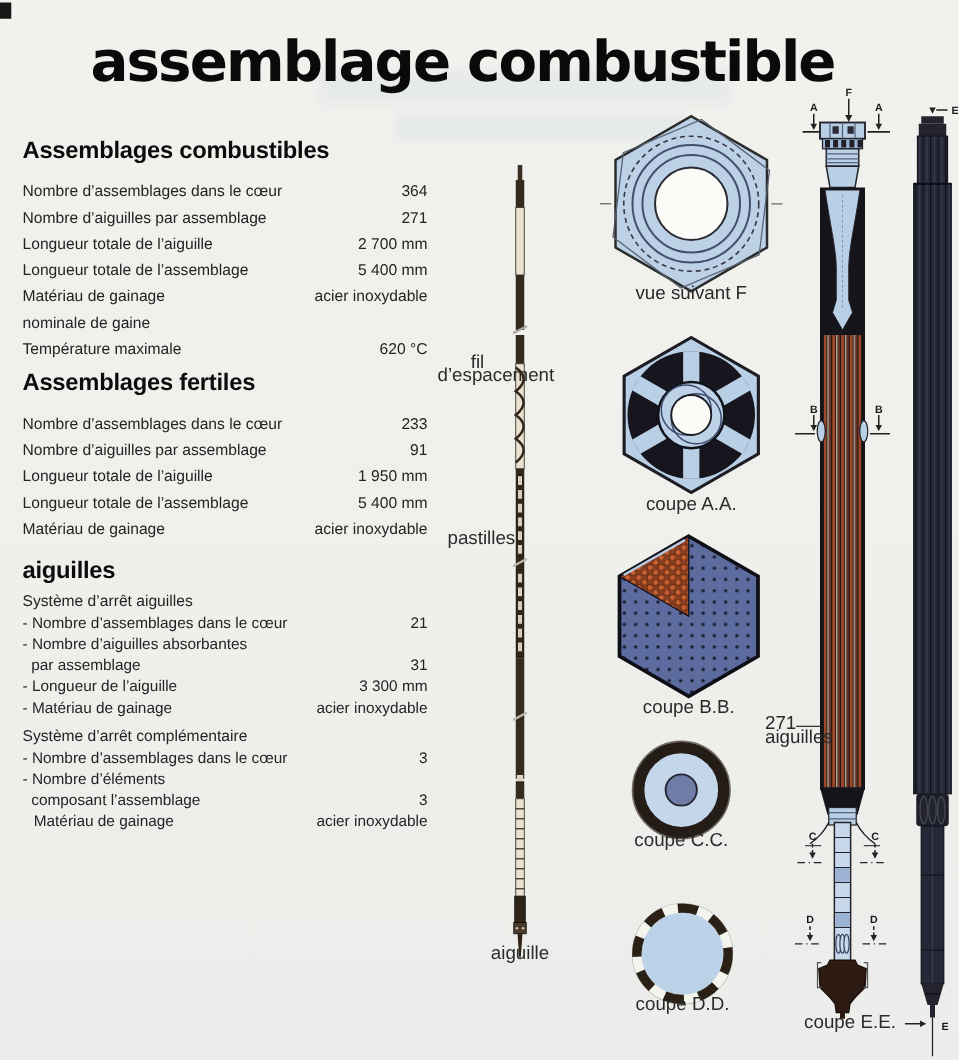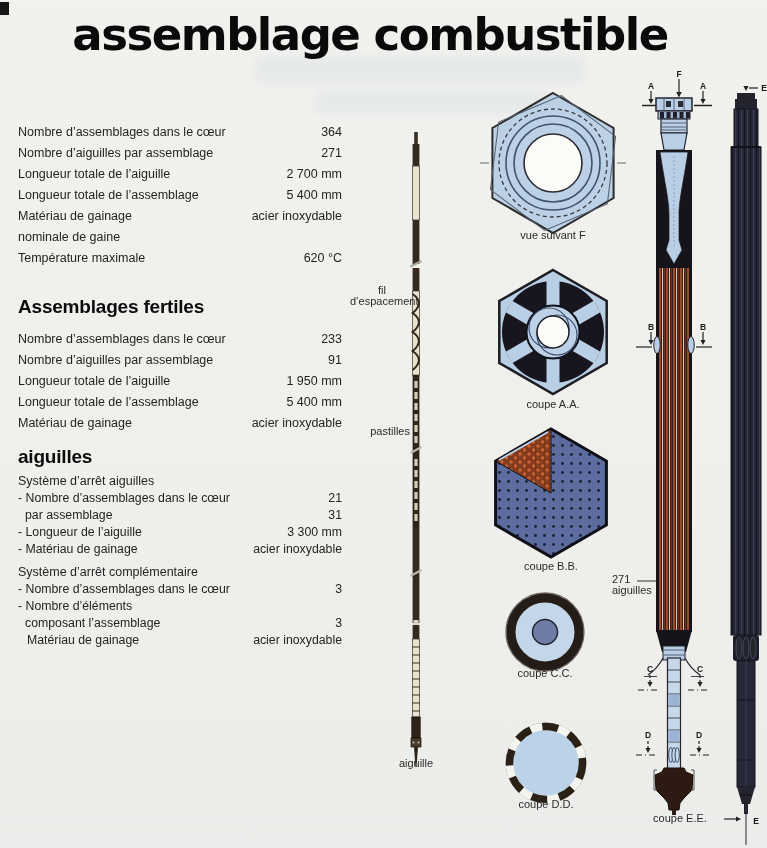--- a/index.html
+++ b/index.html
@@ -1,50 +1,51 @@
 <!DOCTYPE html>
 <html><head>
 <meta charset="utf-8">
 <style>
   html,body{margin:0;padding:0;background:#f8f8f5;}
   .page{position:relative;width:767px;height:848px;background:linear-gradient(180deg,#f1f2ee 0%,#eff0ec 55%,#ecedea 100%);overflow:hidden;font-family:"Liberation Sans",sans-serif;}
   .corner-mark{position:absolute;left:0;top:2px;width:9px;height:13px;background:#161616;}
   .ghost{position:absolute;background:#e0e4e7;filter:blur(4px);opacity:.55;border-radius:4px;}
-  .title{position:absolute;top:8px;left:30px;width:680px;text-align:center;
+  .title{position:absolute;top:23px;left:30px;width:680px;text-align:center;
          font-family:"DejaVu Sans",sans-serif;font-weight:bold;font-size:45px;
          letter-spacing:-1.5px;color:#0a0a0a;}
   .sec{position:absolute;left:18px;width:324px;color:#242424;}
   .sec h2{margin:0;font-size:19px;font-weight:bold;color:#0c0c0c;letter-spacing:-.2px;line-height:21px;}
   .rows{margin-top:12px;}
   .row{display:flex;font-size:12.5px;line-height:21px;align-items:flex-start;}
   .row.twol{align-items:flex-end;}
   .lbl{width:225px;}
   .val{flex:1;white-space:nowrap;text-align:right;}
   .sec3 .row{line-height:17px;font-size:12.3px;}
   .sec3 .grp-title{font-size:12.5px;line-height:17px;margin-top:6px;}
   .sec3 .rows{margin-top:0;}
   .l2{padding-left:7px;}
   .ind{padding-left:9px;}
-  .dlab{position:absolute;font-size:11px;line-height:10.5px;color:#2b2b2b;text-align:center;}
+  .dlab{position:absolute;font-size:15px;line-height:10.5px;color:#2b2b2b;text-align:center;}
   .dlab.right{text-align:right;}
   .dlab.left{text-align:left;}
   svg text{font-family:"Liberation Sans",sans-serif;font-size:8.5px;font-weight:bold;fill:#1a1a1a;}
 </style>
 </head>
 <body>
 
 <div class="page">
 
   <div class="corner-mark"></div>
   <div class="ghost" style="left:255px;top:56px;width:330px;height:28px;"></div>
   <div class="ghost" style="left:315px;top:90px;width:235px;height:24px;"></div>
 
   <div class="title">assemblage combustible</div>
 
   <div class="sec" style="top:110px;">
+    <h2>Assemblages combustibles</h2>
     <div class="rows">
       <div class="row">
           <div class="lbl">Nombre d’assemblages dans le cœur</div>
           <div class="val">364</div>
         </div>
       <div class="row">
           <div class="lbl">Nombre d’aiguilles par assemblage</div>
           <div class="val">271</div>
         </div>
       <div class="row">
@@ -100,20 +101,21 @@
         <div>aiguilles</div>
       </h2>
     <div class="grp-title">Système d’arrêt aiguilles</div>
     <div class="rows">
       <div class="row">
           <div class="lbl">- Nombre d’assemblages dans le cœur</div>
           <div class="val">21</div>
         </div>
       <div class="row twol">
         <div class="lbl">
+            <div>- Nombre d’aiguilles absorbantes</div>
             <div class="l2">par assemblage</div>
           </div>
         <div class="val">31</div>
       </div>
       <div class="row">
           <div class="lbl">- Longueur de l’aiguille</div>
           <div class="val">3 300 mm</div>
         </div>
       <div class="row">
           <div class="lbl">- Matériau de gainage</div>

